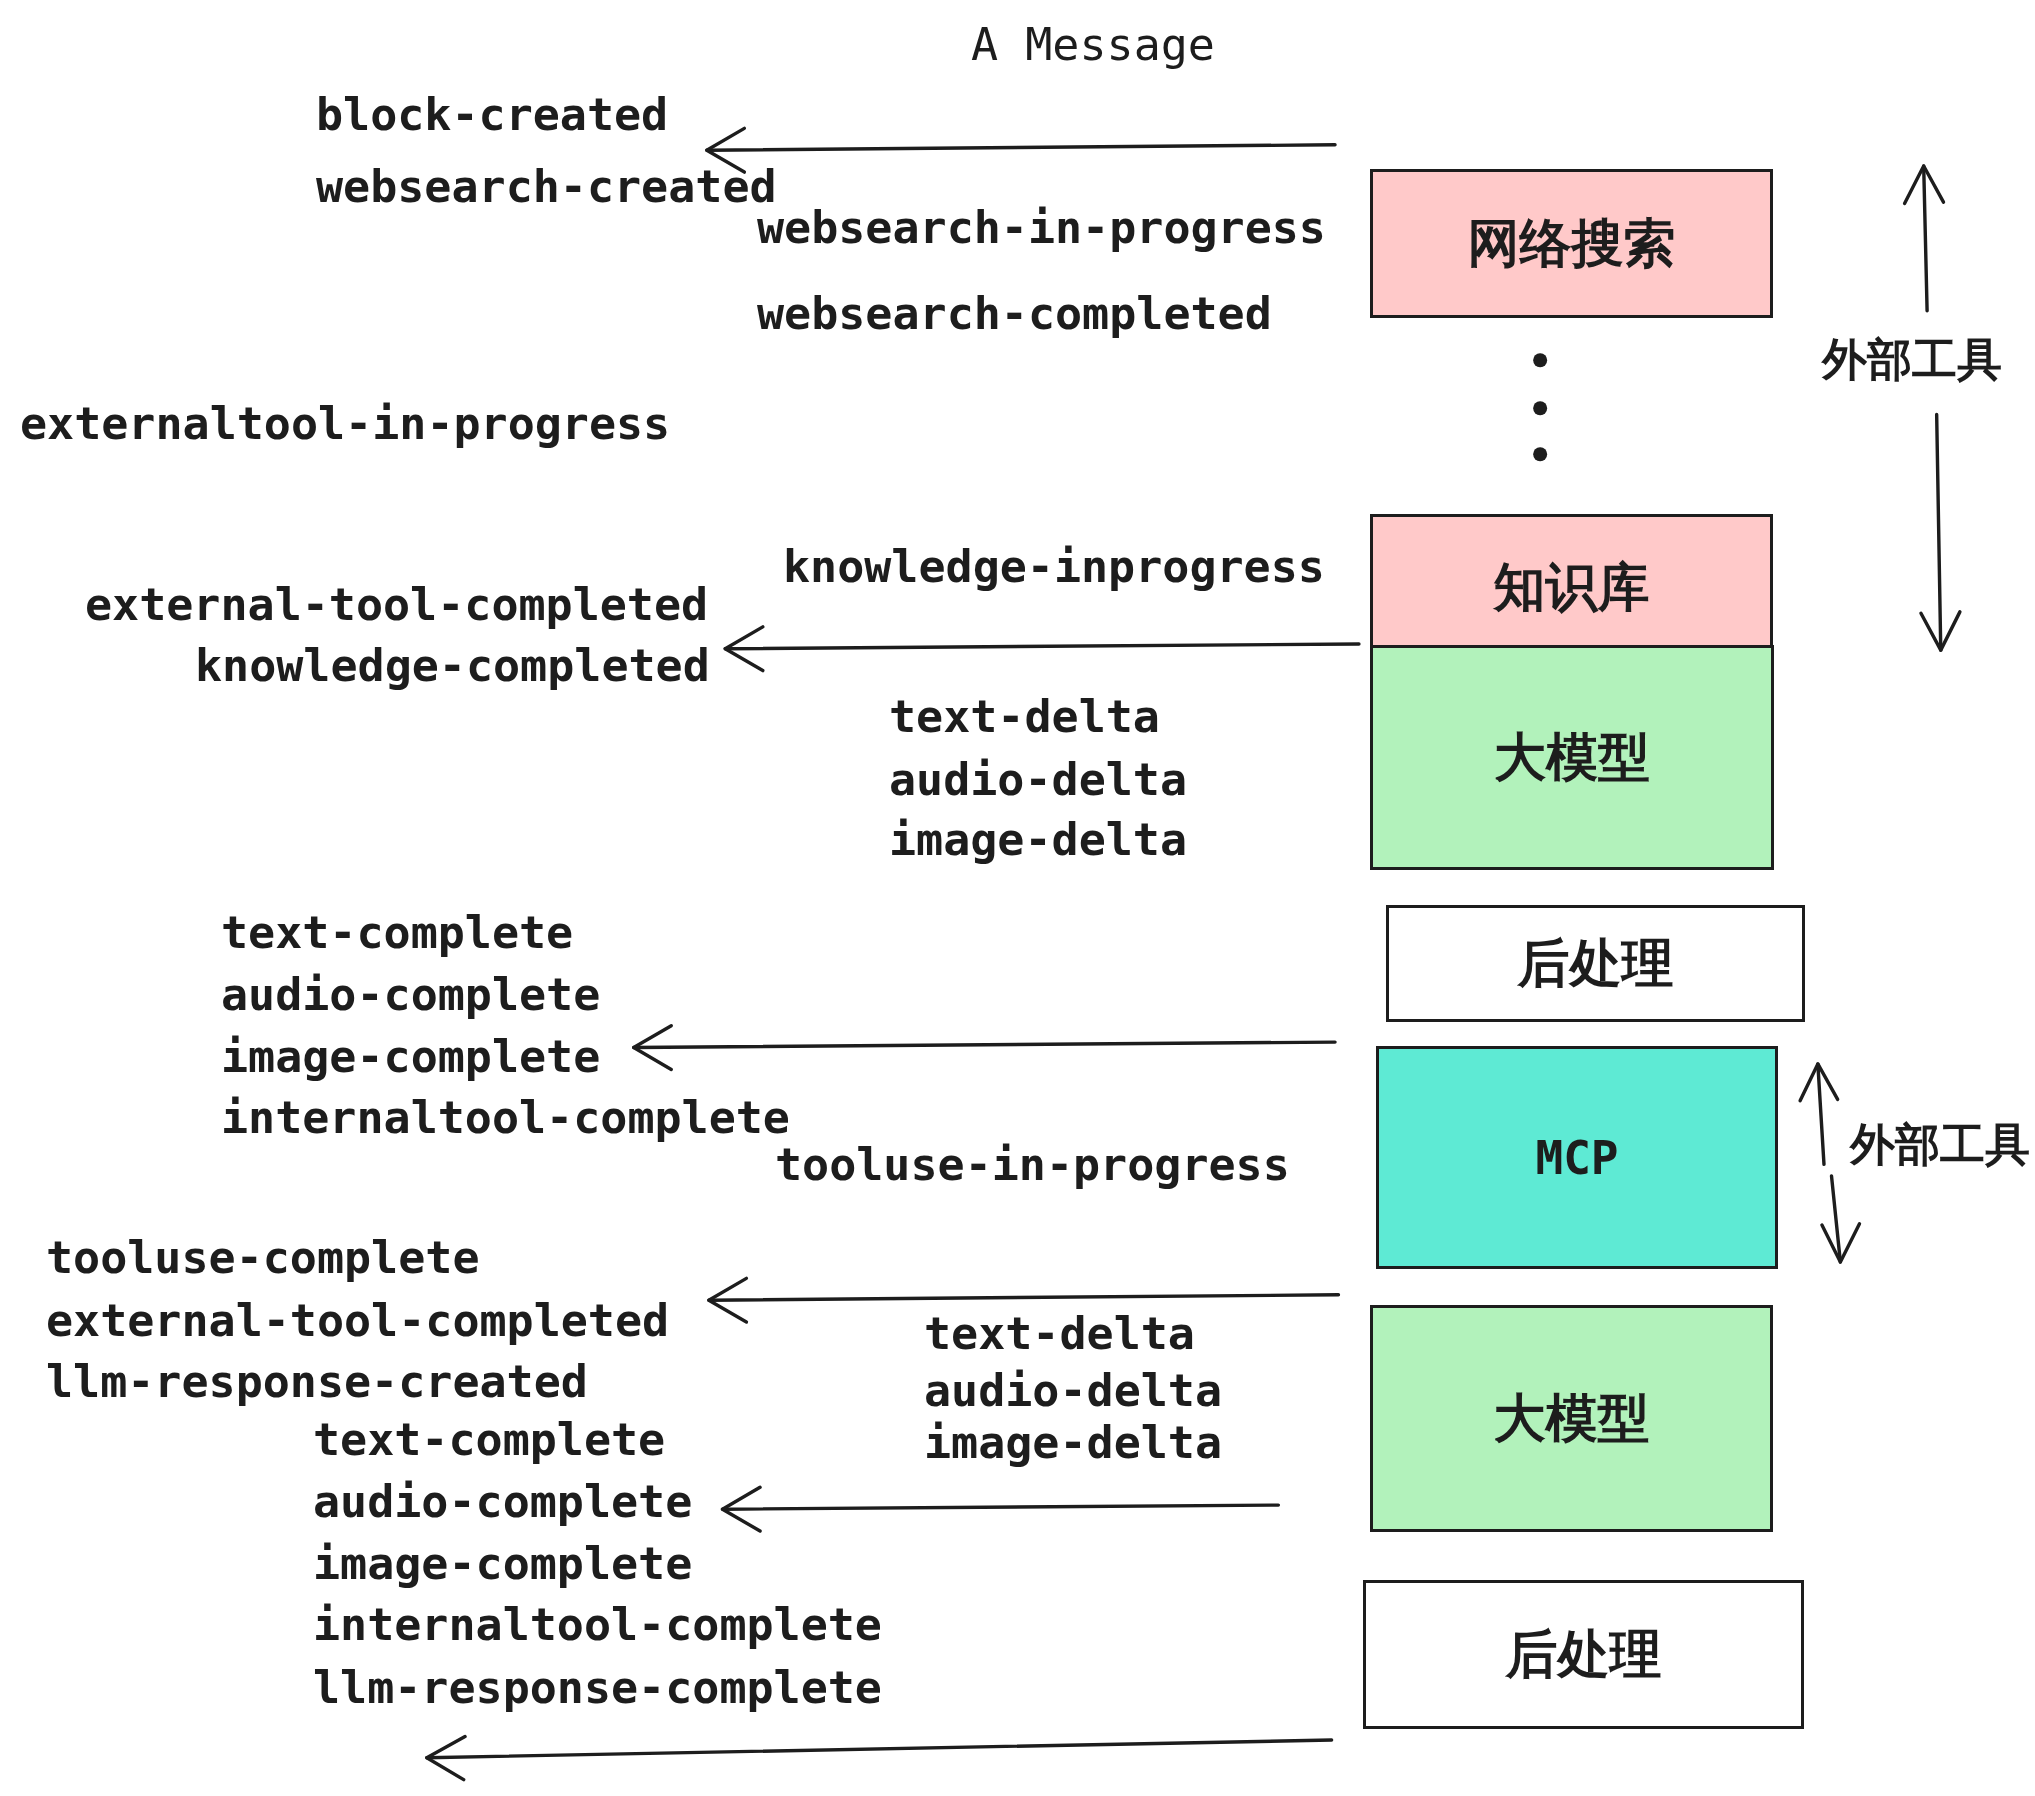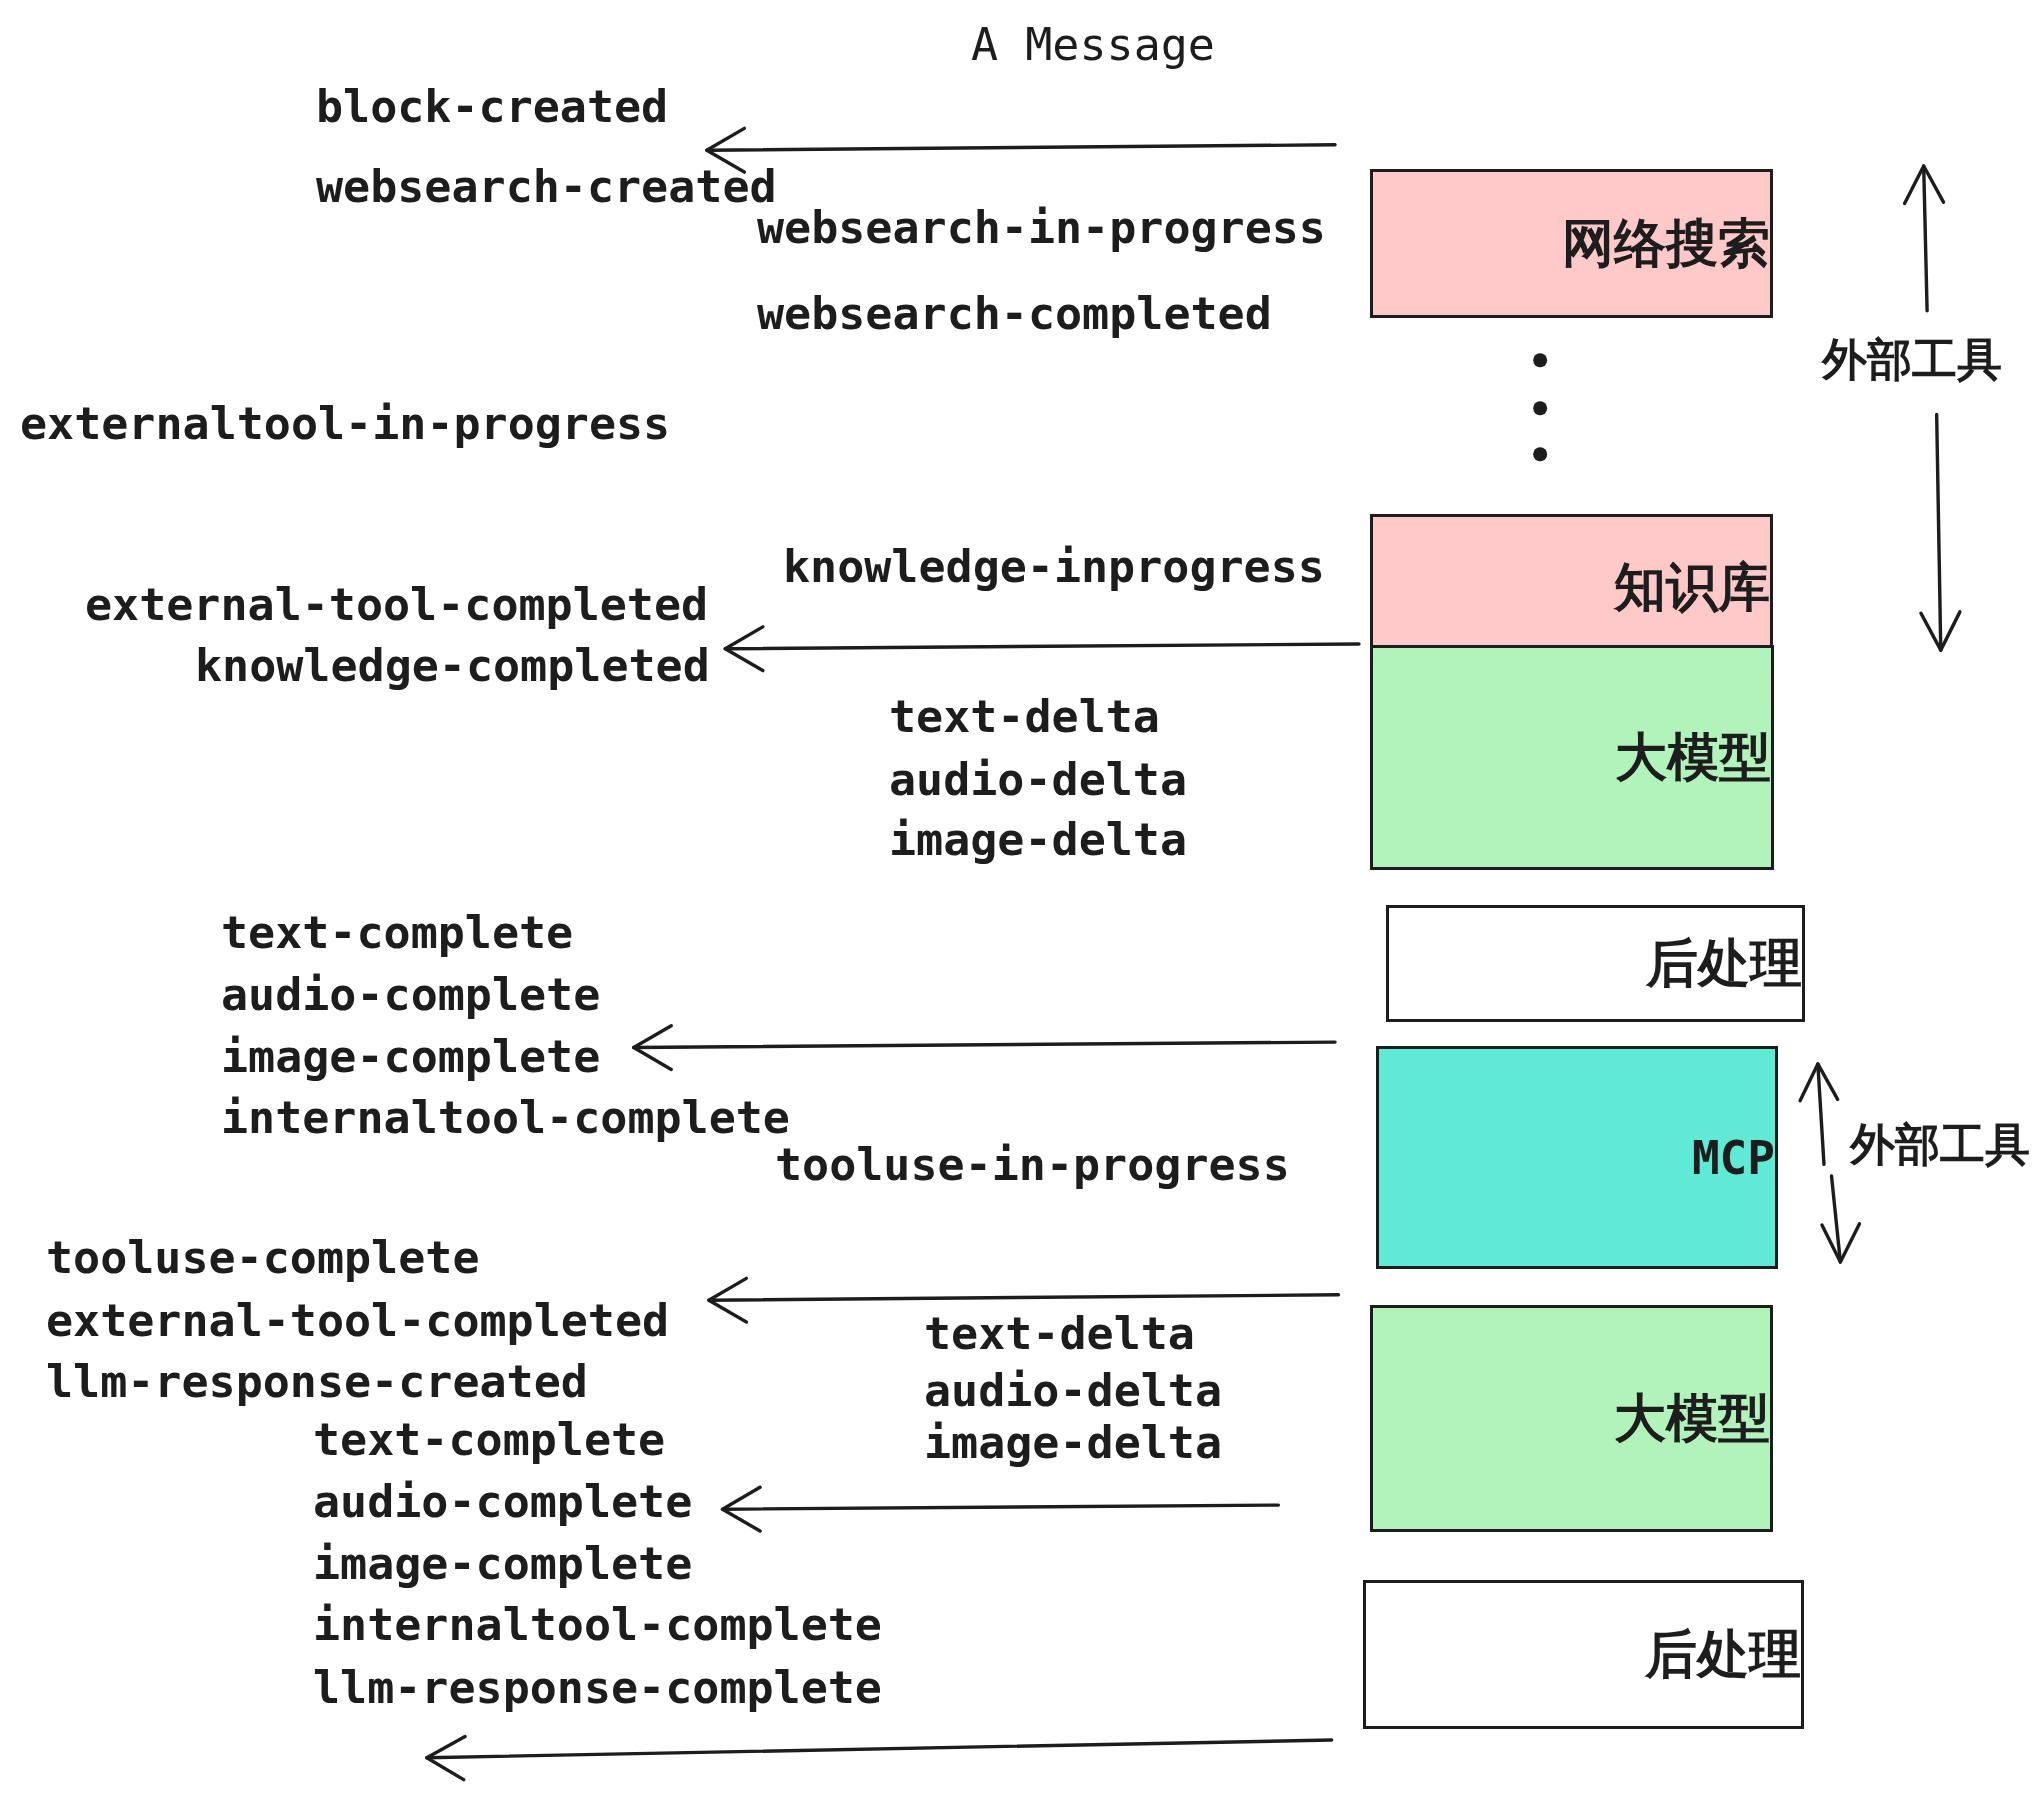--- a/index.html
+++ b/index.html
@@ -29,21 +29,21 @@
     white-space:nowrap;
     transform:translateY(-50%);
     z-index:3;
   }
   .node{
     position:absolute;
     border:3.4px solid #1d1d1d;
     box-sizing:border-box;
     display:flex;
     align-items:center;
-    justify-content:flex-end;
+    justify-content:center;
     z-index:2;
     background:#fff;
   }
   .node .node-label{
     font-family:"Liberation Sans", sans-serif;
     font-size:52px;
     font-weight:bold;
     color:#1d1d1d;
     white-space:nowrap;
   }
@@ -127,21 +127,21 @@
       <path d="M2636 1612 L2662 1558 L2691 1610"></path>
     </g>
     <g>
       <line x1="2682" y1="1722" x2="2695" y2="1848"></line>
       <path d="M2668 1794 L2695 1848 L2723 1792"></path>
     </g>
   </svg>
 
   <div class="title" style="left:1093px;top:44px">A Message</div>
 
-  <div class="evt" style="left:316px;top:106px">block-created</div>
+  <div class="evt" style="left:316px;top:114px">block-created</div>
   <div class="evt" style="left:316px;top:186px">websearch-created</div>
   <div class="evt" style="left:757px;top:227px">websearch-in-progress</div>
   <div class="evt" style="left:757px;top:313px">websearch-completed</div>
   <div class="evt" style="left:20px;top:423px">externaltool-in-progress</div>
   <div class="evt" style="left:783px;top:566px">knowledge-inprogress</div>
   <div class="evt" style="left:85px;top:604px">external-tool-completed</div>
   <div class="evt" style="left:195px;top:665px">knowledge-completed</div>
   <div class="evt" style="left:889px;top:716px">text-delta</div>
   <div class="evt" style="left:889px;top:779px">audio-delta</div>
   <div class="evt" style="left:889px;top:839px">image-delta</div>

